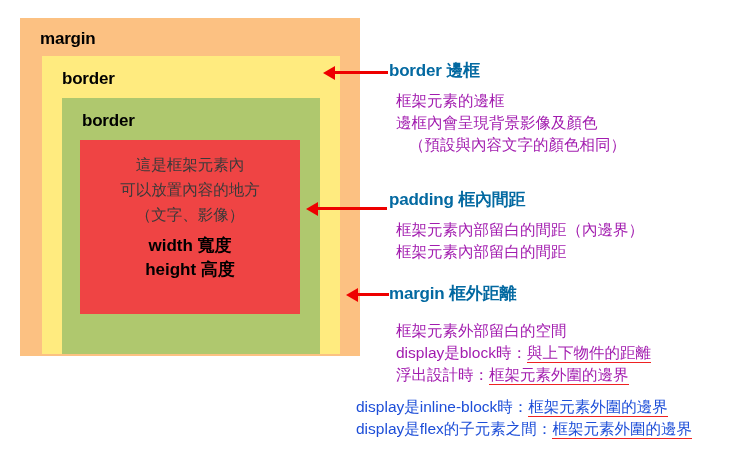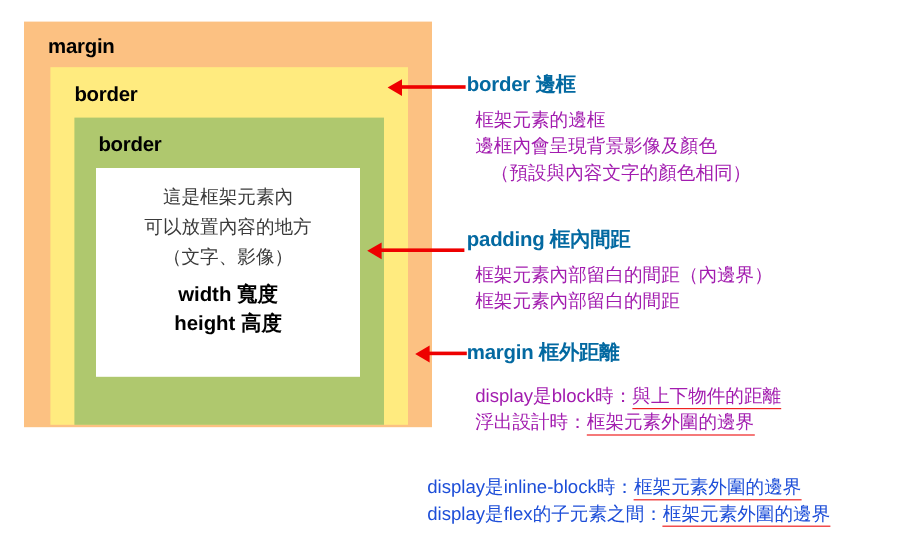--- a/index.html
+++ b/index.html
@@ -43,21 +43,21 @@
     height: 256px;
     background: #afc86e;
     box-sizing: border-box;
   }
   .box-content {
     position: absolute;
     left: 18px;
     top: 42px;
     width: 220px;
     height: 174px;
-    background: #ffffff;
+    background: #ef4444;
     box-sizing: border-box;
     text-decoration: underline;
   }
 
   .box-label {
     position: absolute;
     font-weight: bold;
     font-size: 17px;
     line-height: 1;
     letter-spacing: -0.2px;
@@ -202,20 +202,21 @@
   <div class="annot-title">padding 框內間距</div>
   <div class="annot-body">
     <div>框架元素內部留白的間距（內邊界）</div>
     <div>框架元素內部留白的間距</div>
   </div>
 </div>
 
 <div class="annot annot-margin">
   <div class="annot-title">margin 框外距離</div>
   <div class="annot-body">
+    <div>框架元素外部留白的空間</div>
     <div><span>display是block時：</span><u class="redline">與上下物件的距離</u></div>
     <div><span>浮出設計時：</span><u class="redline">框架元素外圍的邊界</u></div>
   </div>
 </div>
 
 <div class="annot-extra">
   <div><span>display是inline-block時：</span><u class="redline">框架元素外圍的邊界</u></div>
   <div><span>display是flex的子元素之間：</span><u class="redline">框架元素外圍的邊界</u></div>
 </div>
 

